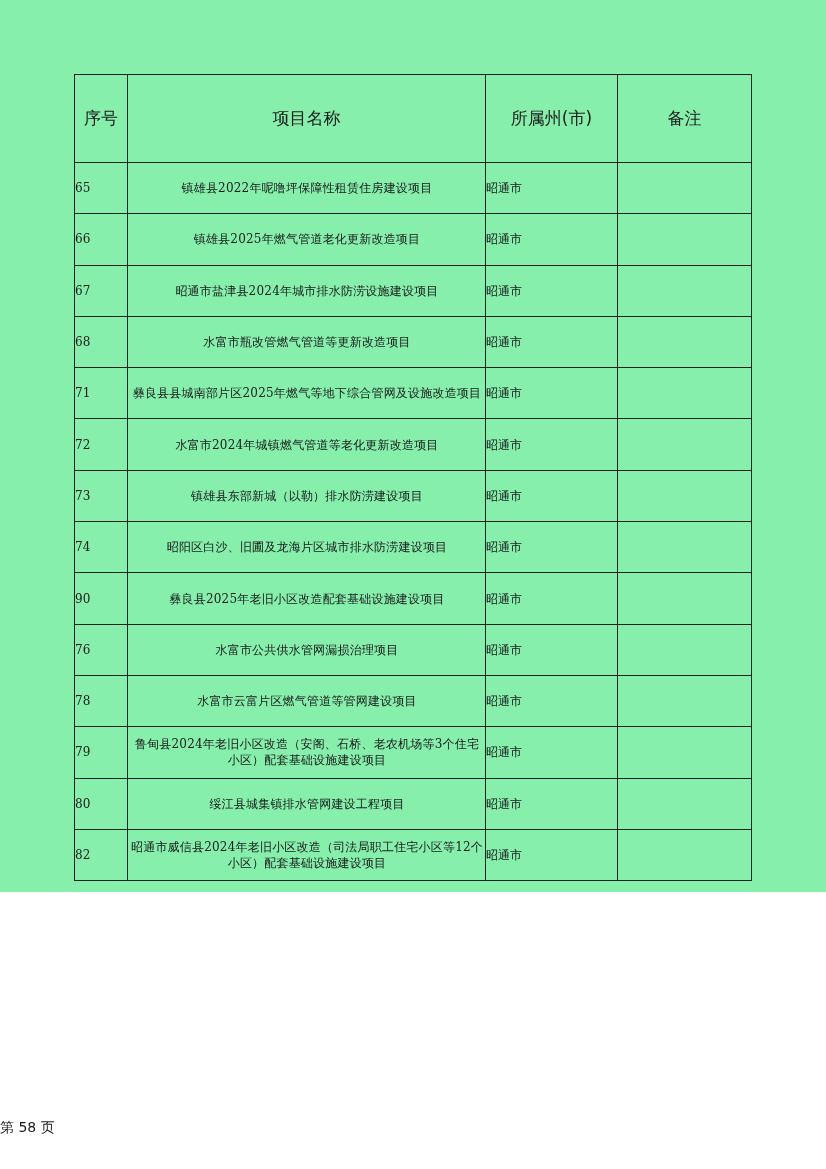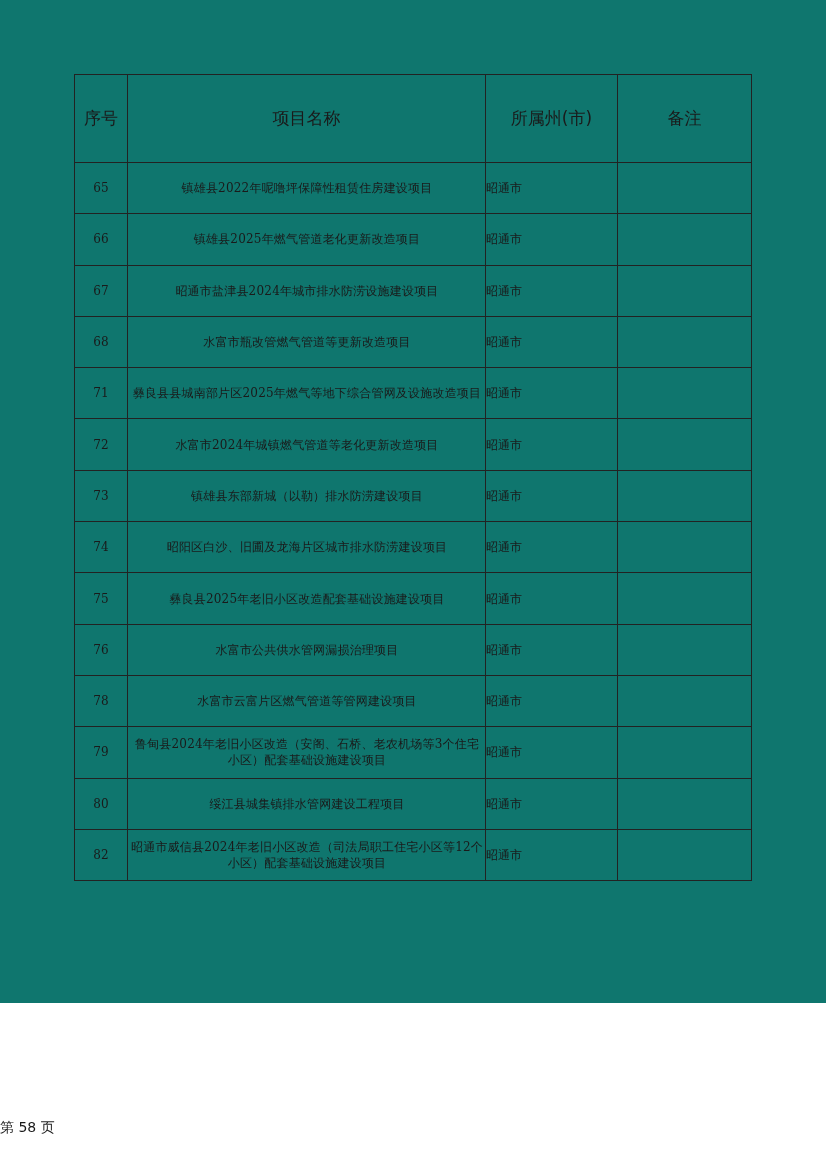--- a/index.html
+++ b/index.html
@@ -11,22 +11,22 @@
       width: 826px;
       height: 1169px;
       position: relative;
       overflow: hidden;
       font-family: "DejaVu Serif", "Liberation Serif", serif;
       color: #1a1a1a;
     }
     .page {
       position: absolute;
       left: 0; top: 0;
-      width: 826px; height: 1003px;
-      background: #0f766e;
+      width: 826px; height: 892px;
+      background: #86efac;
     }
     table.project-table {
       position: absolute;
       left: 74px;
       top: 74px;
       width: 677px;
       border-collapse: collapse;
       table-layout: fixed;
     }
     table.project-table th,
@@ -42,21 +42,20 @@
       text-align: center;
       color: #1a1a1a;
       font-family: "DejaVu Sans", "Liberation Sans", sans-serif;
     }
     table.project-table td {
       height: 50.3px;
       font-size: 12px;
       line-height: 16px;
     }
     td.col-no {
-      text-align: center;
       font-size: 11.5px;
     }
     td.col-name {
       text-align: center;
       padding-left: 3px !important;
       padding-right: 2px !important;
       letter-spacing: 0.2px;
     }
     td.col-city {
     }
@@ -135,21 +134,21 @@
           <td class="col-city">昭通市</td>
           <td class="col-remark"></td>
         </tr>
         <tr>
           <td class="col-no">74</td>
           <td class="col-name">昭阳区白沙、旧圃及龙海片区城市排水防涝建设项目</td>
           <td class="col-city">昭通市</td>
           <td class="col-remark"></td>
         </tr>
         <tr>
-          <td class="col-no">75</td>
+          <td class="col-no">90</td>
           <td class="col-name">彝良县2025年老旧小区改造配套基础设施建设项目</td>
           <td class="col-city">昭通市</td>
           <td class="col-remark"></td>
         </tr>
         <tr>
           <td class="col-no">76</td>
           <td class="col-name">水富市公共供水管网漏损治理项目</td>
           <td class="col-city">昭通市</td>
           <td class="col-remark"></td>
         </tr>

